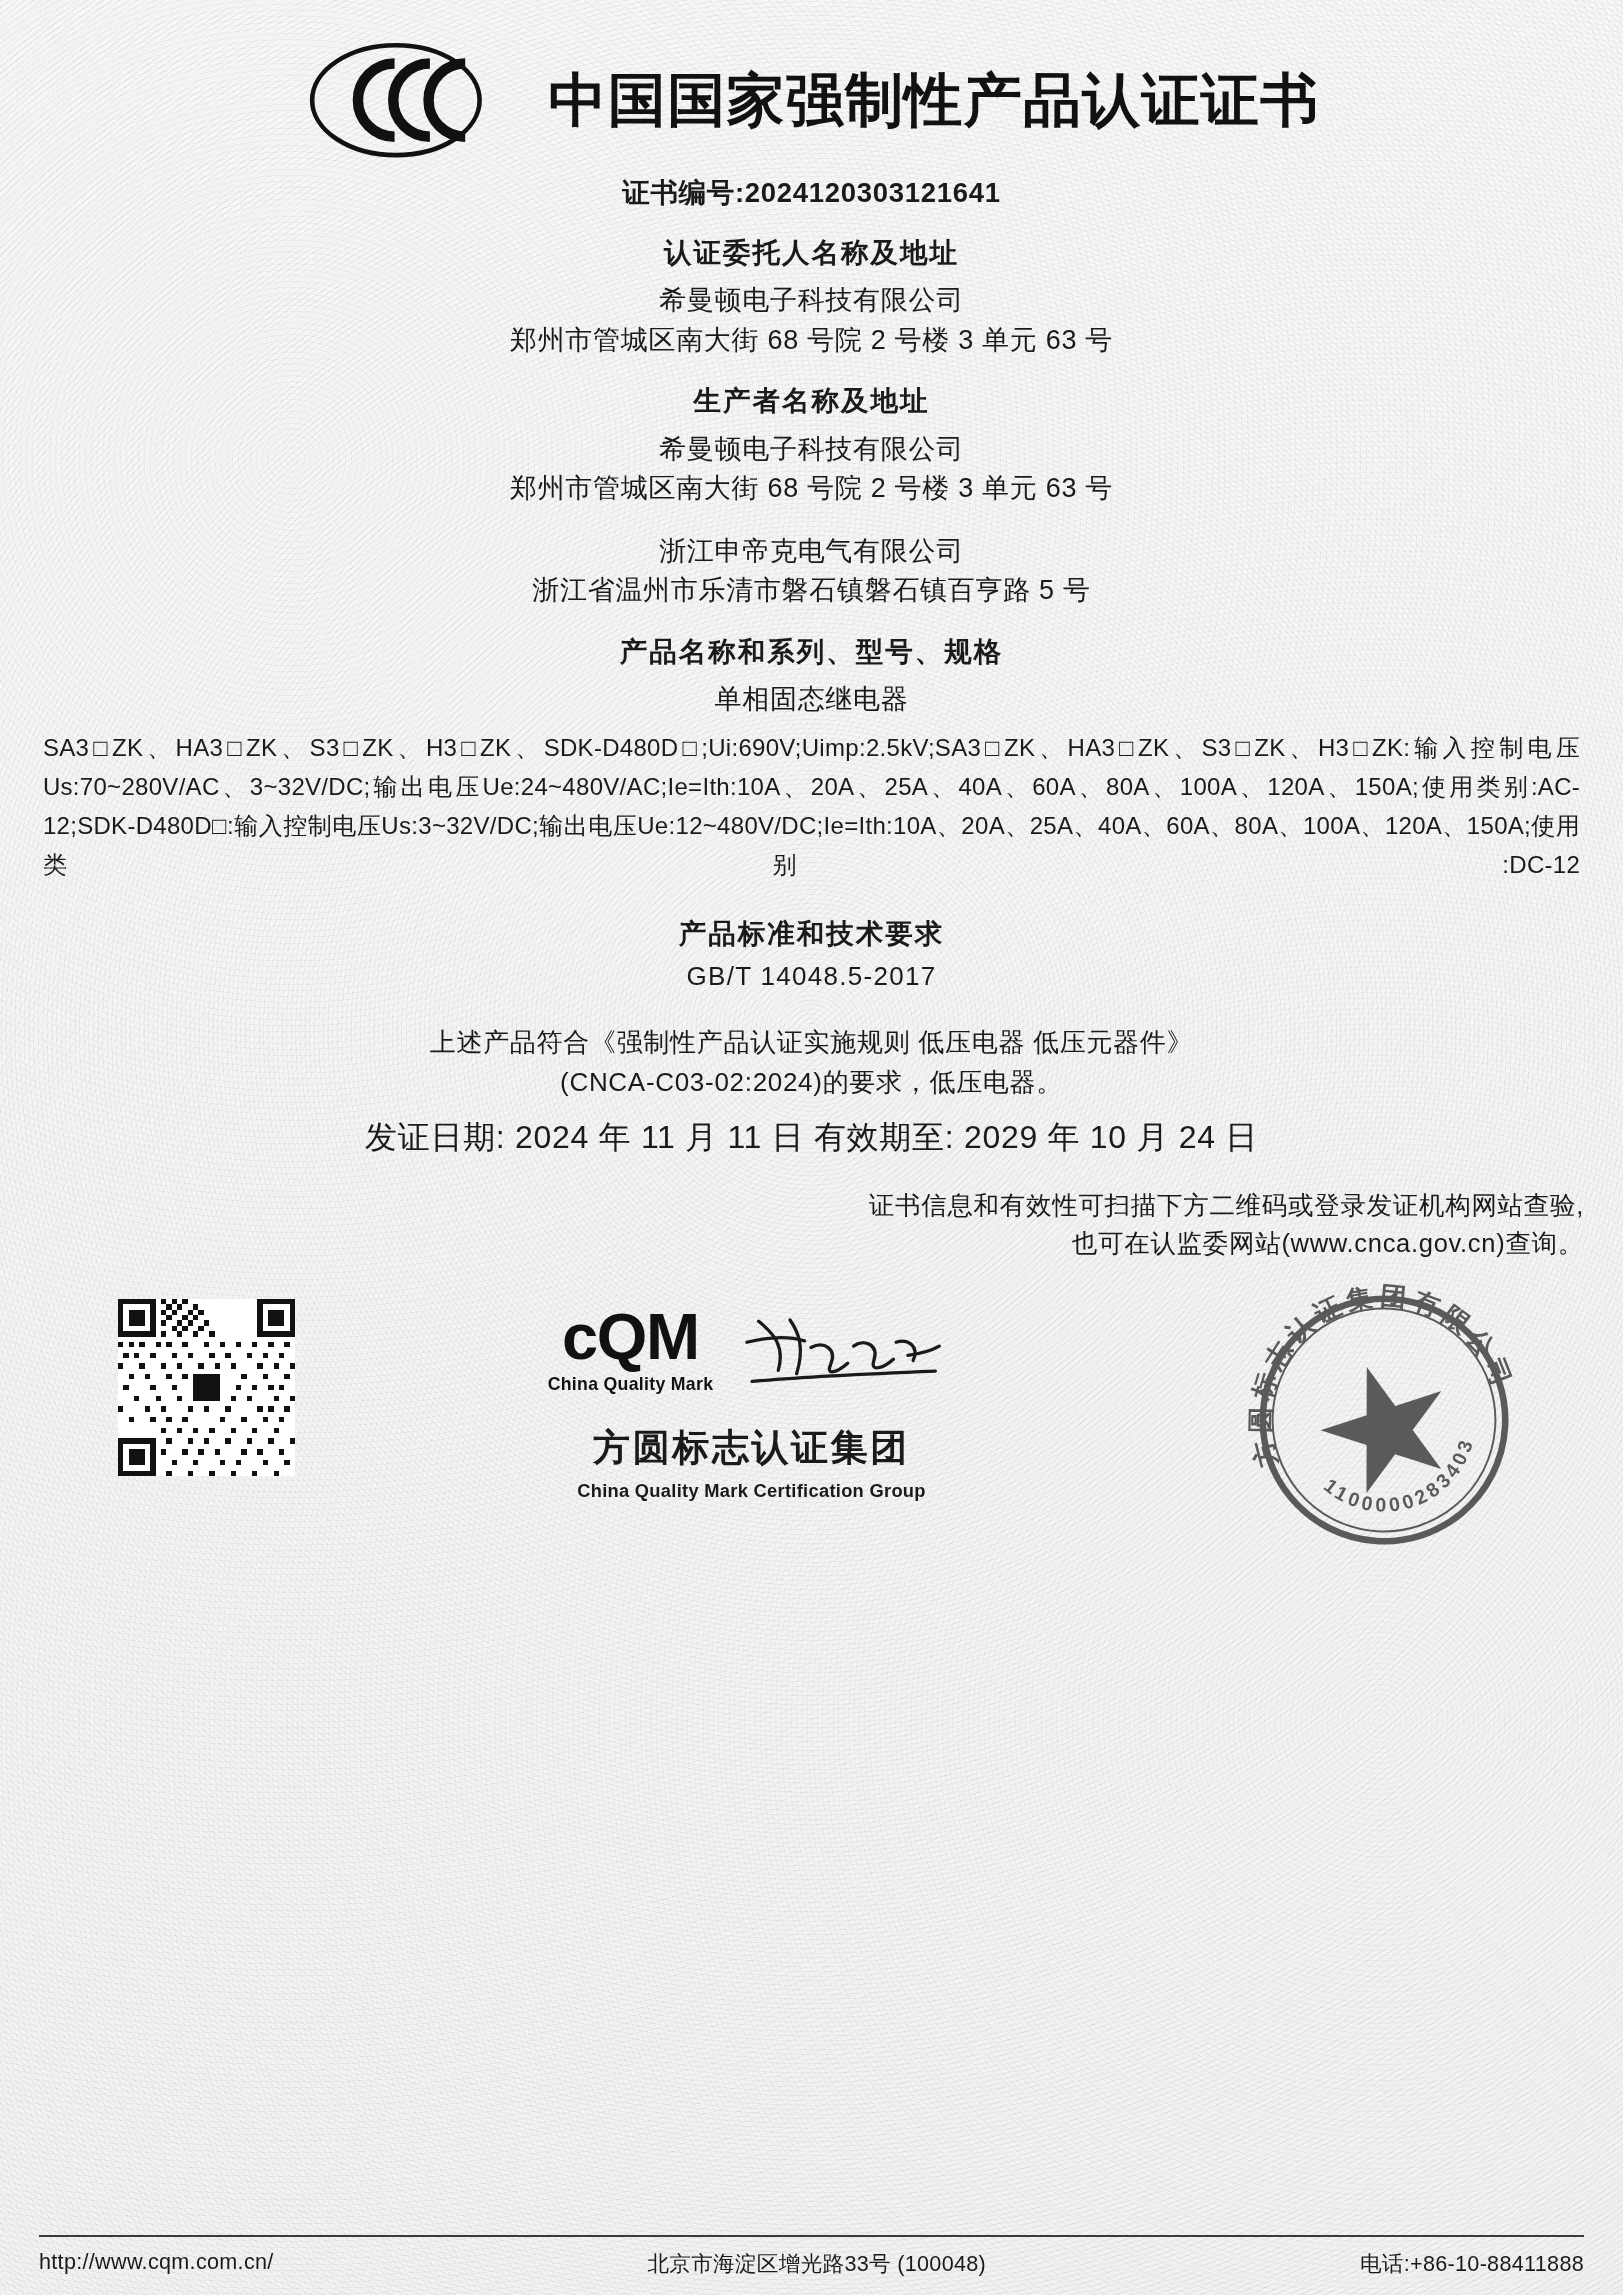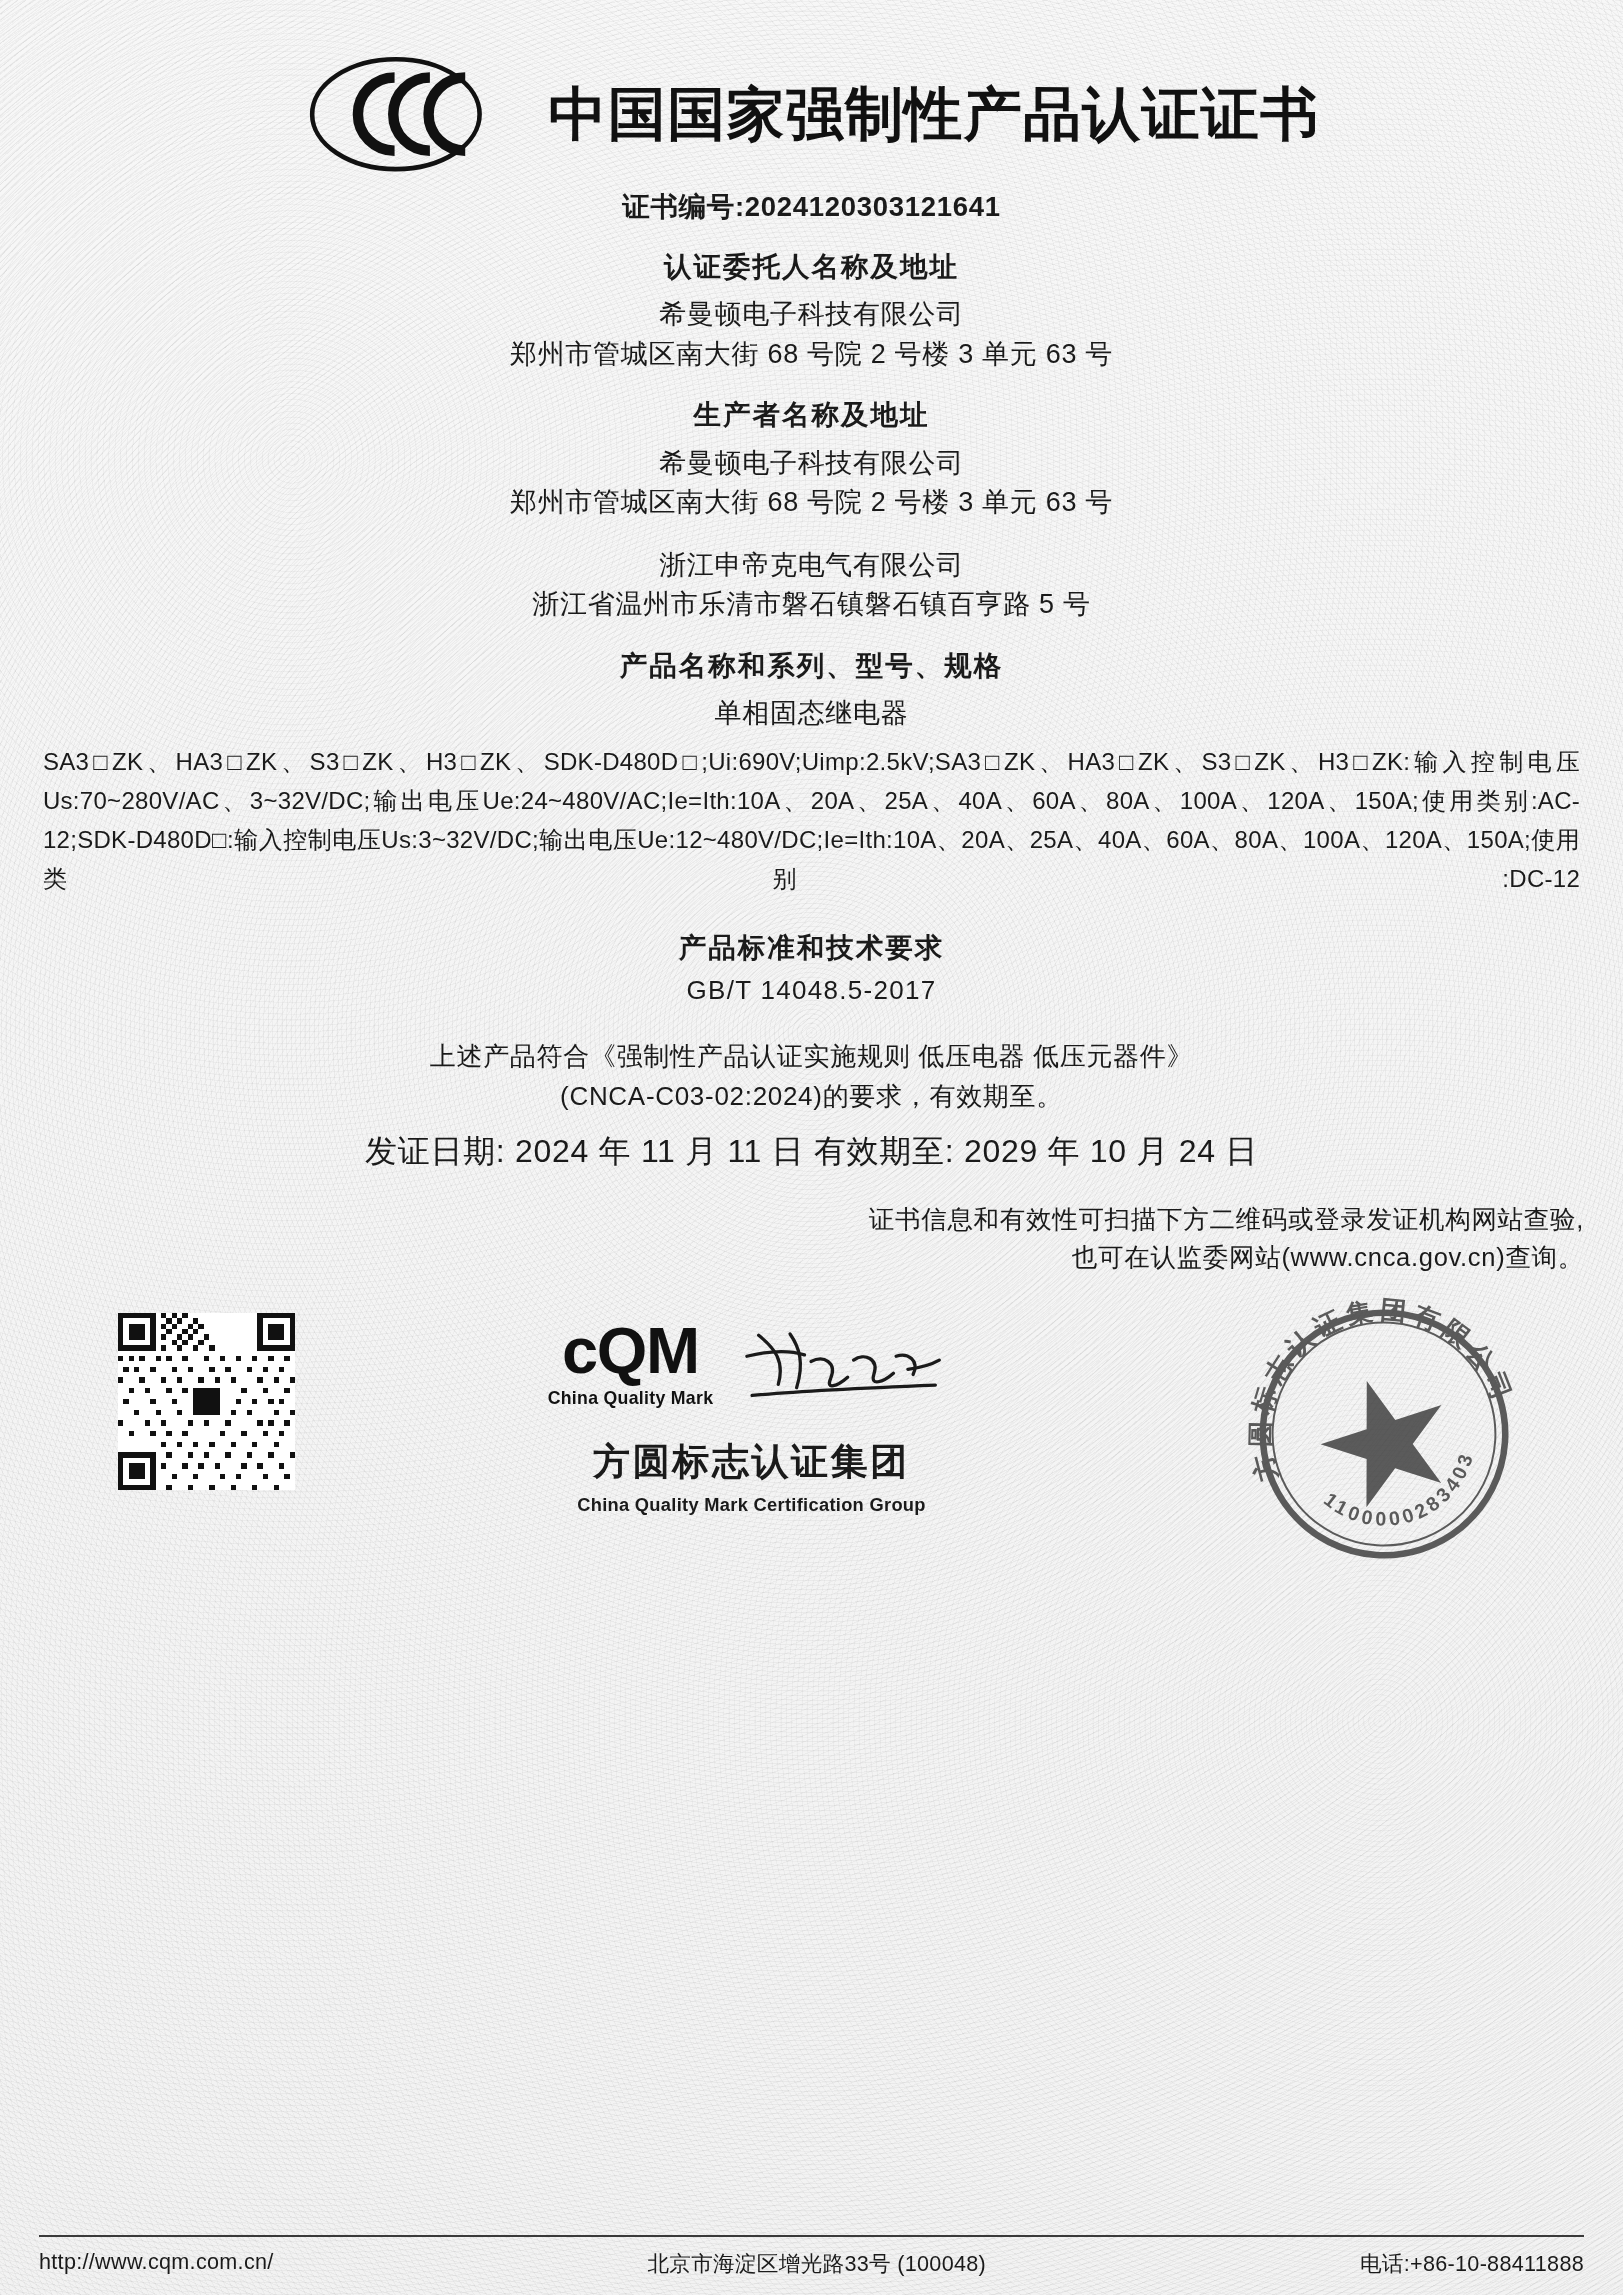--- a/index.html
+++ b/index.html
@@ -28,21 +28,21 @@
     z-index: 2;
     padding: 0 39px;
   }
 
   
   .header {
     display: flex;
     align-items: center;
     justify-content: center;
     gap: 22px;
-    padding-top: 54px;
+    padding-top: 40px;
   }
   .ccc-logo {
     width: 223px;
     height: 121px;
     flex: none;
   }
   .cert-title {
     font-size: 58px;
     font-weight: 700;
     letter-spacing: 1.3px;
@@ -252,21 +252,21 @@
       <div class="section-line">单相固态继电器</div>
     </div>
 
     <div class="spec-block">SA3□ZK、HA3□ZK、S3□ZK、H3□ZK、SDK-D480D□;Ui:690V;Uimp:2.5kV;SA3□ZK、HA3□ZK、S3□ZK、H3□ZK:输入控制电压Us:70~280V/AC、3~32V/DC;输出电压Ue:24~480V/AC;Ie=Ith:10A、20A、25A、40A、60A、80A、100A、120A、150A;使用类别:AC-12;SDK-D480D□:输入控制电压Us:3~32V/DC;输出电压Ue:12~480V/DC;Ie=Ith:10A、20A、25A、40A、60A、80A、100A、120A、150A;使用类别:DC-12</div>
 
     <div class="standard-title">产品标准和技术要求</div>
     <div class="standard-value">GB/T 14048.5-2017</div>
 
     <div class="statement">
       <div>上述产品符合《强制性产品认证实施规则 低压电器 低压元器件》</div>
-      <div>(CNCA-C03-02:2024)的要求，有效期至。</div>
+      <div>(CNCA-C03-02:2024)的要求，低压电器。</div>
     </div>
     <div class="dates">发证日期: 2024 年 11 月 11 日  有效期至: 2029 年 10 月 24 日</div>
 
     <div class="verify">
       <div>证书信息和有效性可扫描下方二维码或登录发证机构网站查验,</div>
       <div>也可在认监委网站(www.cnca.gov.cn)查询。</div>
     </div>
 
     <div class="bottom">
 

